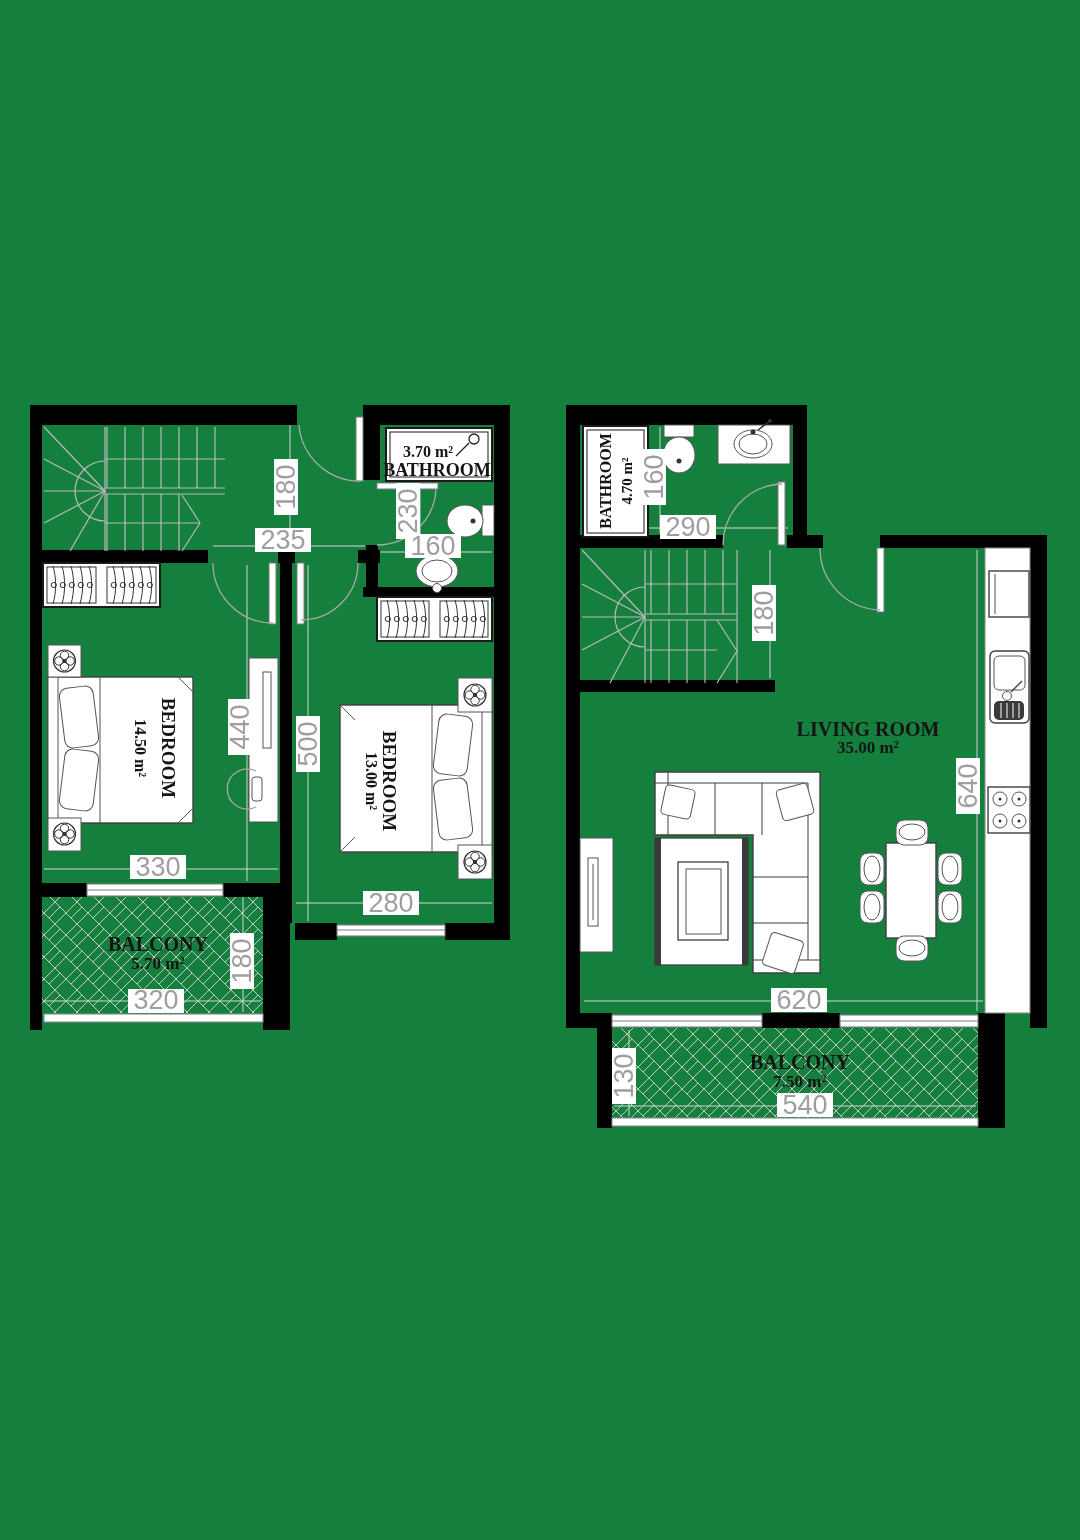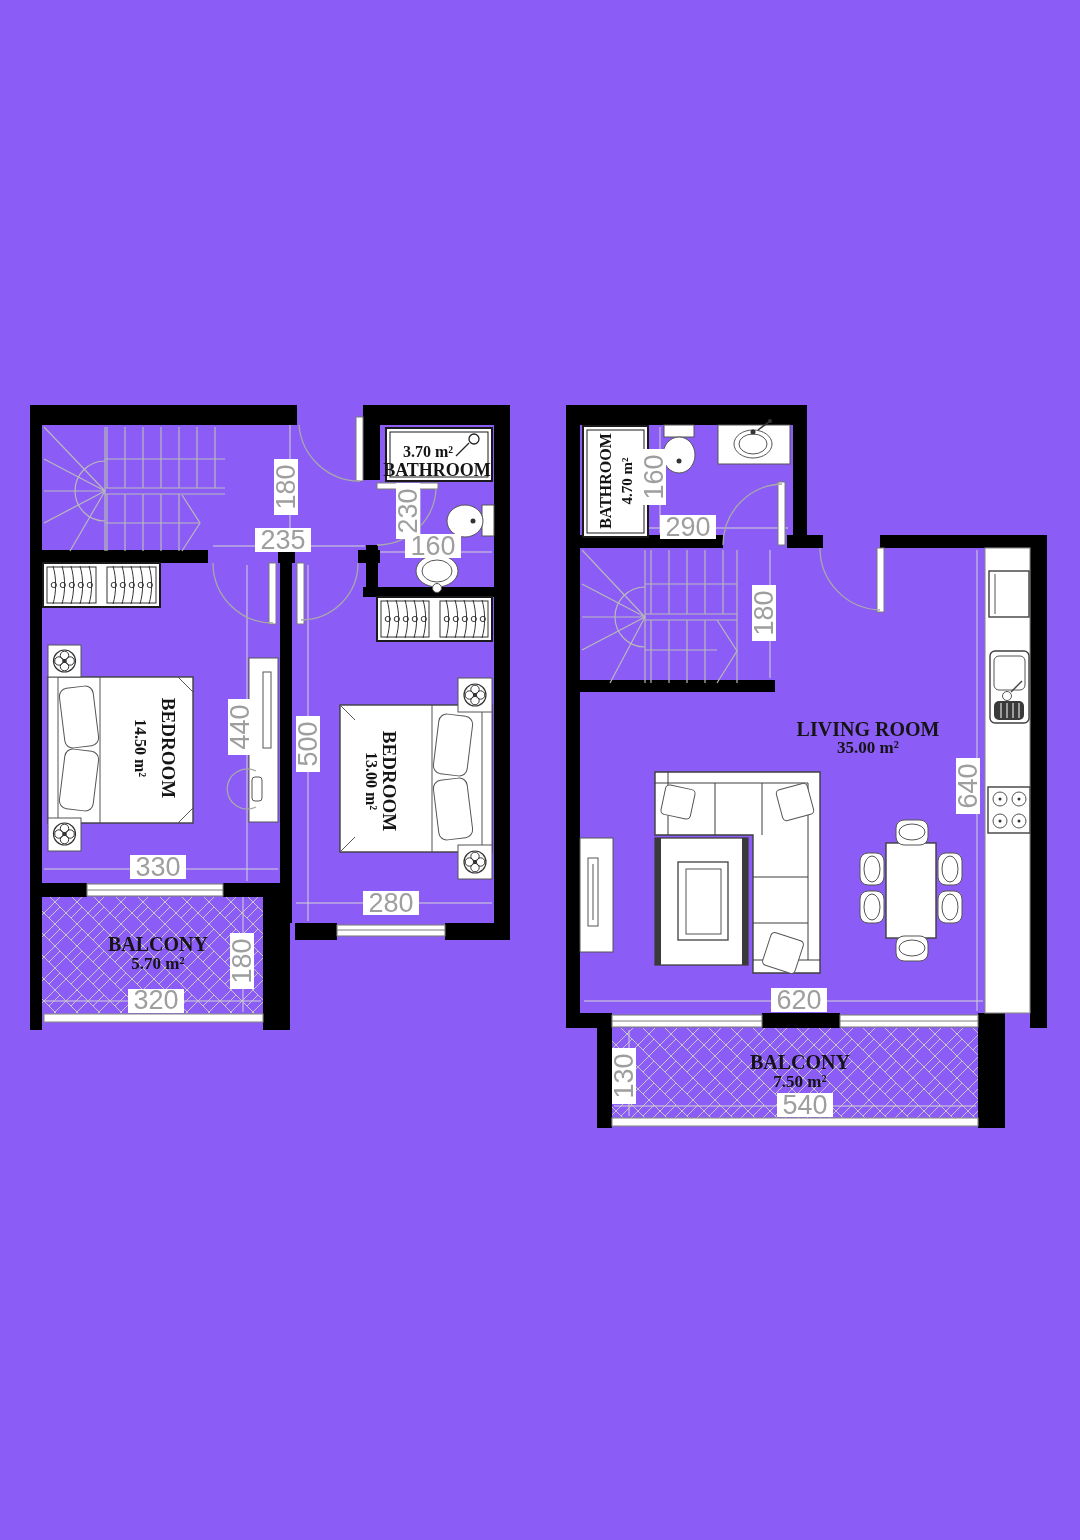--- a/index.html
+++ b/index.html
@@ -1,16 +1,16 @@
 <!DOCTYPE html>
 <html><head>
 <meta charset="utf-8">
 <style>
   html,body{margin:0;padding:0;background:#ffffff;}
-  .page{position:relative;width:1080px;height:1540px;background:#8b5cf6;overflow:hidden;
+  .page{position:relative;width:1080px;height:1540px;background:#15803d;overflow:hidden;
         font-family:"Liberation Sans",sans-serif;}
   svg{position:absolute;left:0;top:0;}
   .wall{fill:#000;}
   .guide{stroke:#d4d4d4;stroke-width:1;}
   .stair{stroke:#b9b9b9;stroke-width:1.2;fill:none;}
   .furn{stroke:#3f3f3f;stroke-width:1.4;fill:#fff;}
   .furn2{stroke:#555;stroke-width:1;fill:#fff;}
   .arc{stroke:#a9a9a9;stroke-width:1.3;fill:none;}
   .leaf{fill:#fff;stroke:#7a7a7a;stroke-width:1;}
   .win{fill:#fff;stroke:#7f7f7f;stroke-width:1.1;}

